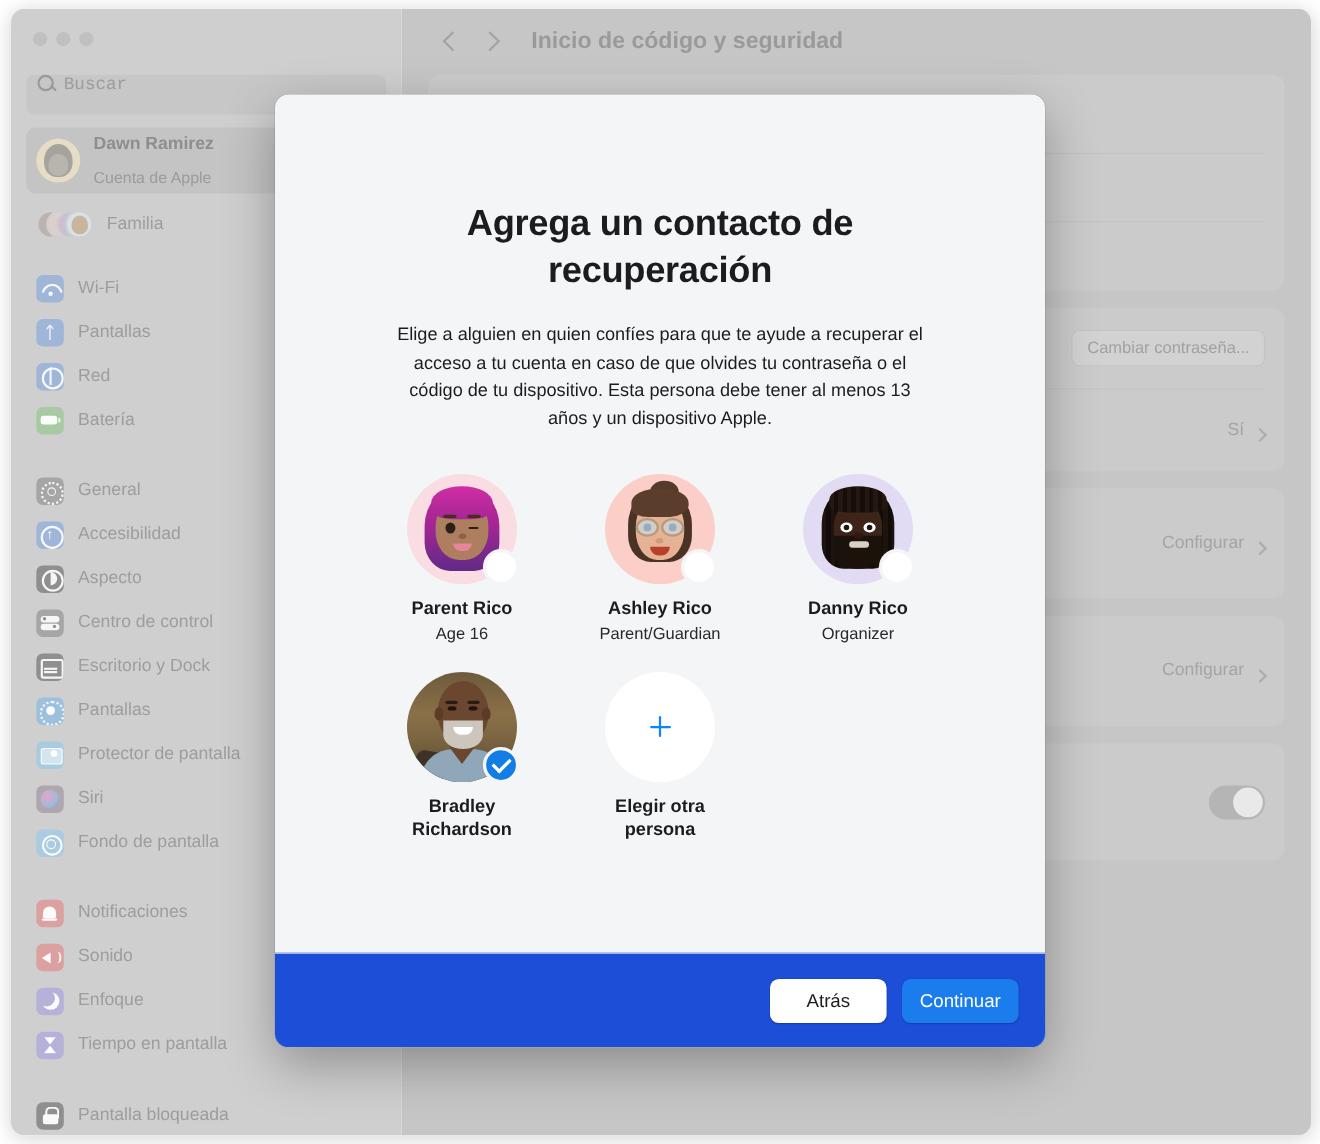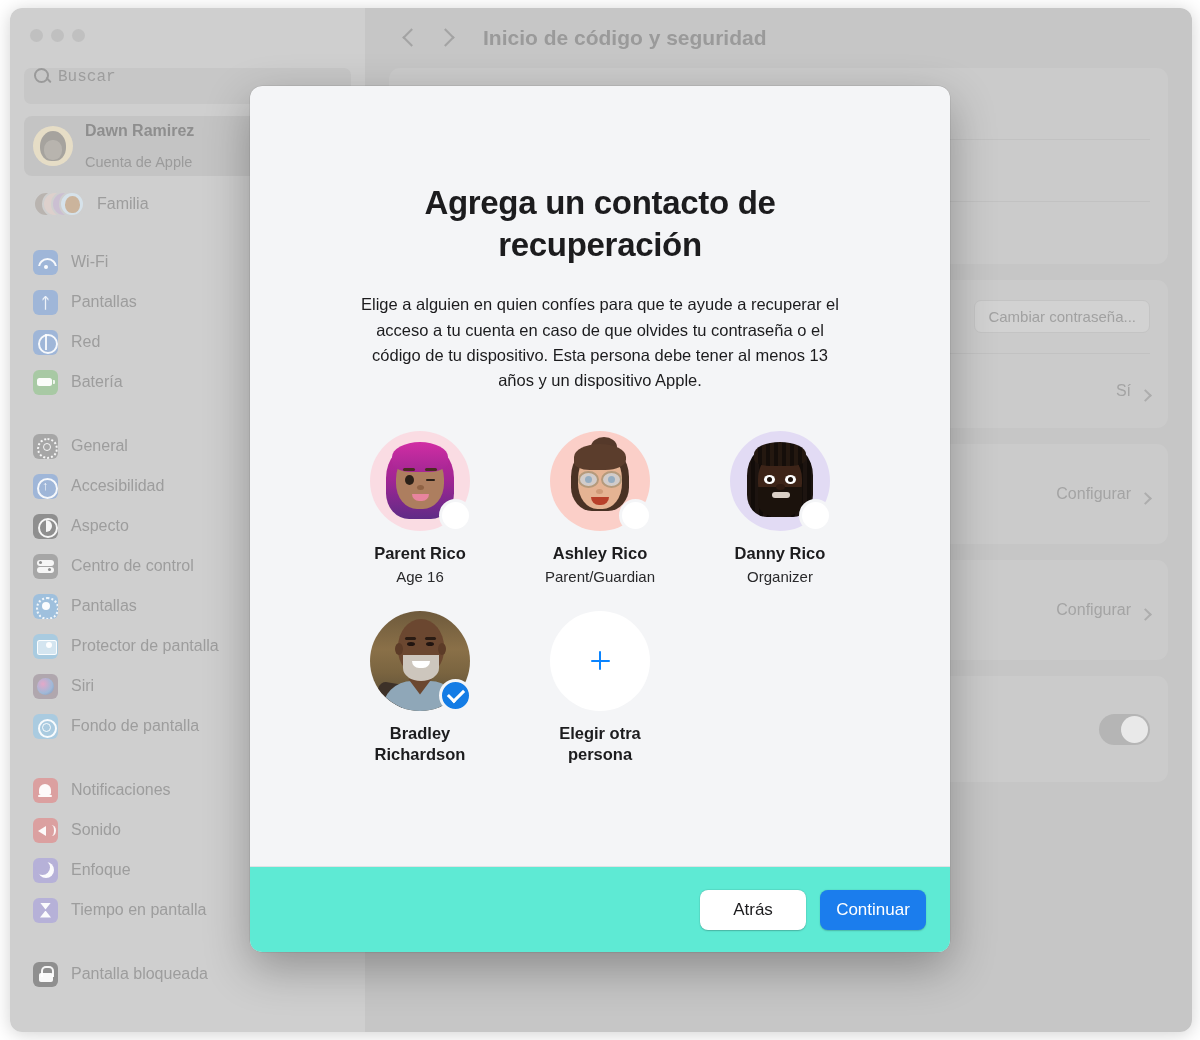--- a/index.html
+++ b/index.html
@@ -733,21 +733,21 @@
   .contact-name.two-line { max-width: 120px; }
 
   .sheet-footer {
     flex: 0 0 86px;
     border-top: 1px solid #e0e1e3;
     display: flex;
     align-items: center;
     justify-content: flex-end;
     gap: 14px;
     padding: 0 24px;
-    background: #5eead4;
+    background: #1d4ed8;
   }
   .btn {
     min-width: 106px;
     height: 40px;
     border-radius: 8px;
     font-size: 17px;
     display: flex; align-items: center; justify-content: center;
     cursor: default;
     font-family: "Liberation Sans", sans-serif;
     border: none;
@@ -828,20 +828,24 @@
           <span class="nav-ico ic-access g-access"></span>
           <span class="nav-label">Accesibilidad</span>
         </div>
         <div class="nav-item">
           <span class="nav-ico ic-appear g-appear"></span>
           <span class="nav-label">Aspecto</span>
         </div>
         <div class="nav-item">
           <span class="nav-ico ic-control g-ctrl"></span>
           <span class="nav-label">Centro de control</span>
+        </div>
+        <div class="nav-item">
+          <span class="nav-ico ic-desktop g-dock"></span>
+          <span class="nav-label">Escritorio y Dock</span>
         </div>
         <div class="nav-item">
           <span class="nav-ico ic-displays g-sun"></span>
           <span class="nav-label">Pantallas</span>
         </div>
         <div class="nav-item">
           <span class="nav-ico ic-screensvr g-ss"></span>
           <span class="nav-label">Protector de pantalla</span>
         </div>
         <div class="nav-item">

